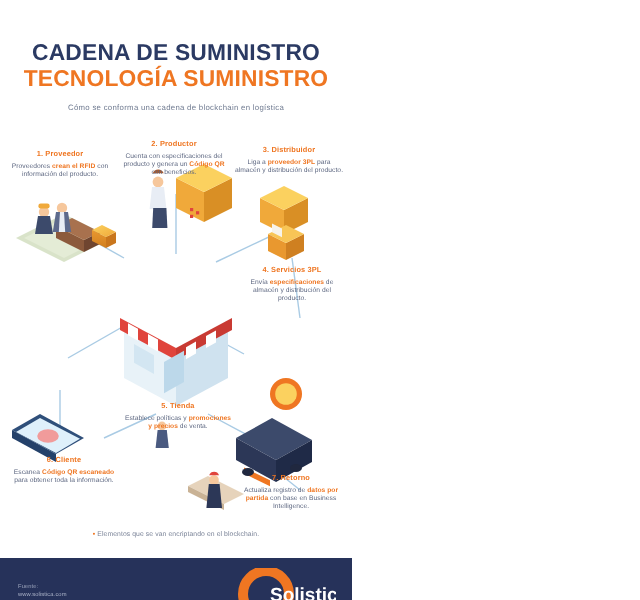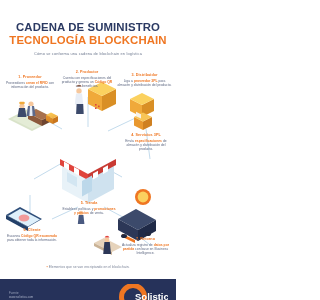--- a/index.html
+++ b/index.html
@@ -70,21 +70,21 @@
   .logo{position:absolute;right:8px;top:5px;width:52px;height:26px;}
   .logo svg{display:block;}
 </style>
 </head>
 <body>
 
 <div class="page">
 
   <div class="header">
     <div class="title-l1">CADENA DE SUMINISTRO</div>
-    <div class="title-l3">TECNOLOGÍA BLOCKCHAIN</div>
+    <div class="title-l3">TECNOLOGÍA SUMINISTRO</div>
     <div class="subtitle">Cómo se conforma una cadena de blockchain en logística</div>
   </div>
 
   <div class="scene">
     <svg width="176" height="198" viewBox="0 0 176 198" xmlns="http://www.w3.org/2000/svg">
       <defs>
         <linearGradient id="boxTop" x1="0" y1="0" x2="1" y2="1">
           <stop offset="0" stop-color="#fbd15f"></stop>
             <stop offset="1" stop-color="#f0a93a"></stop>
         </linearGradient>

